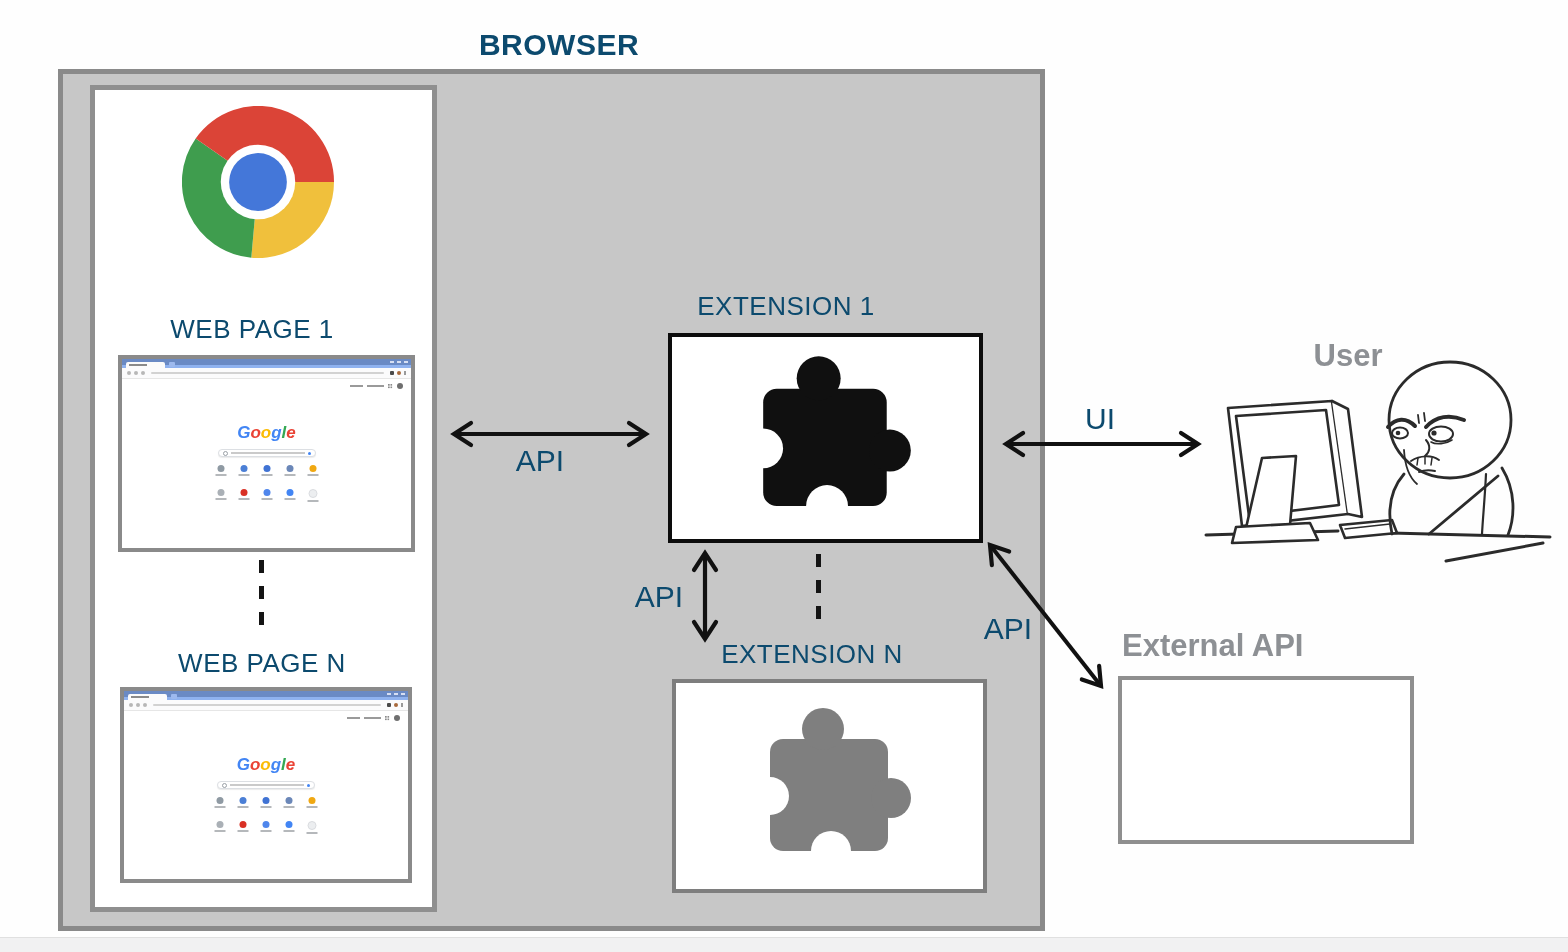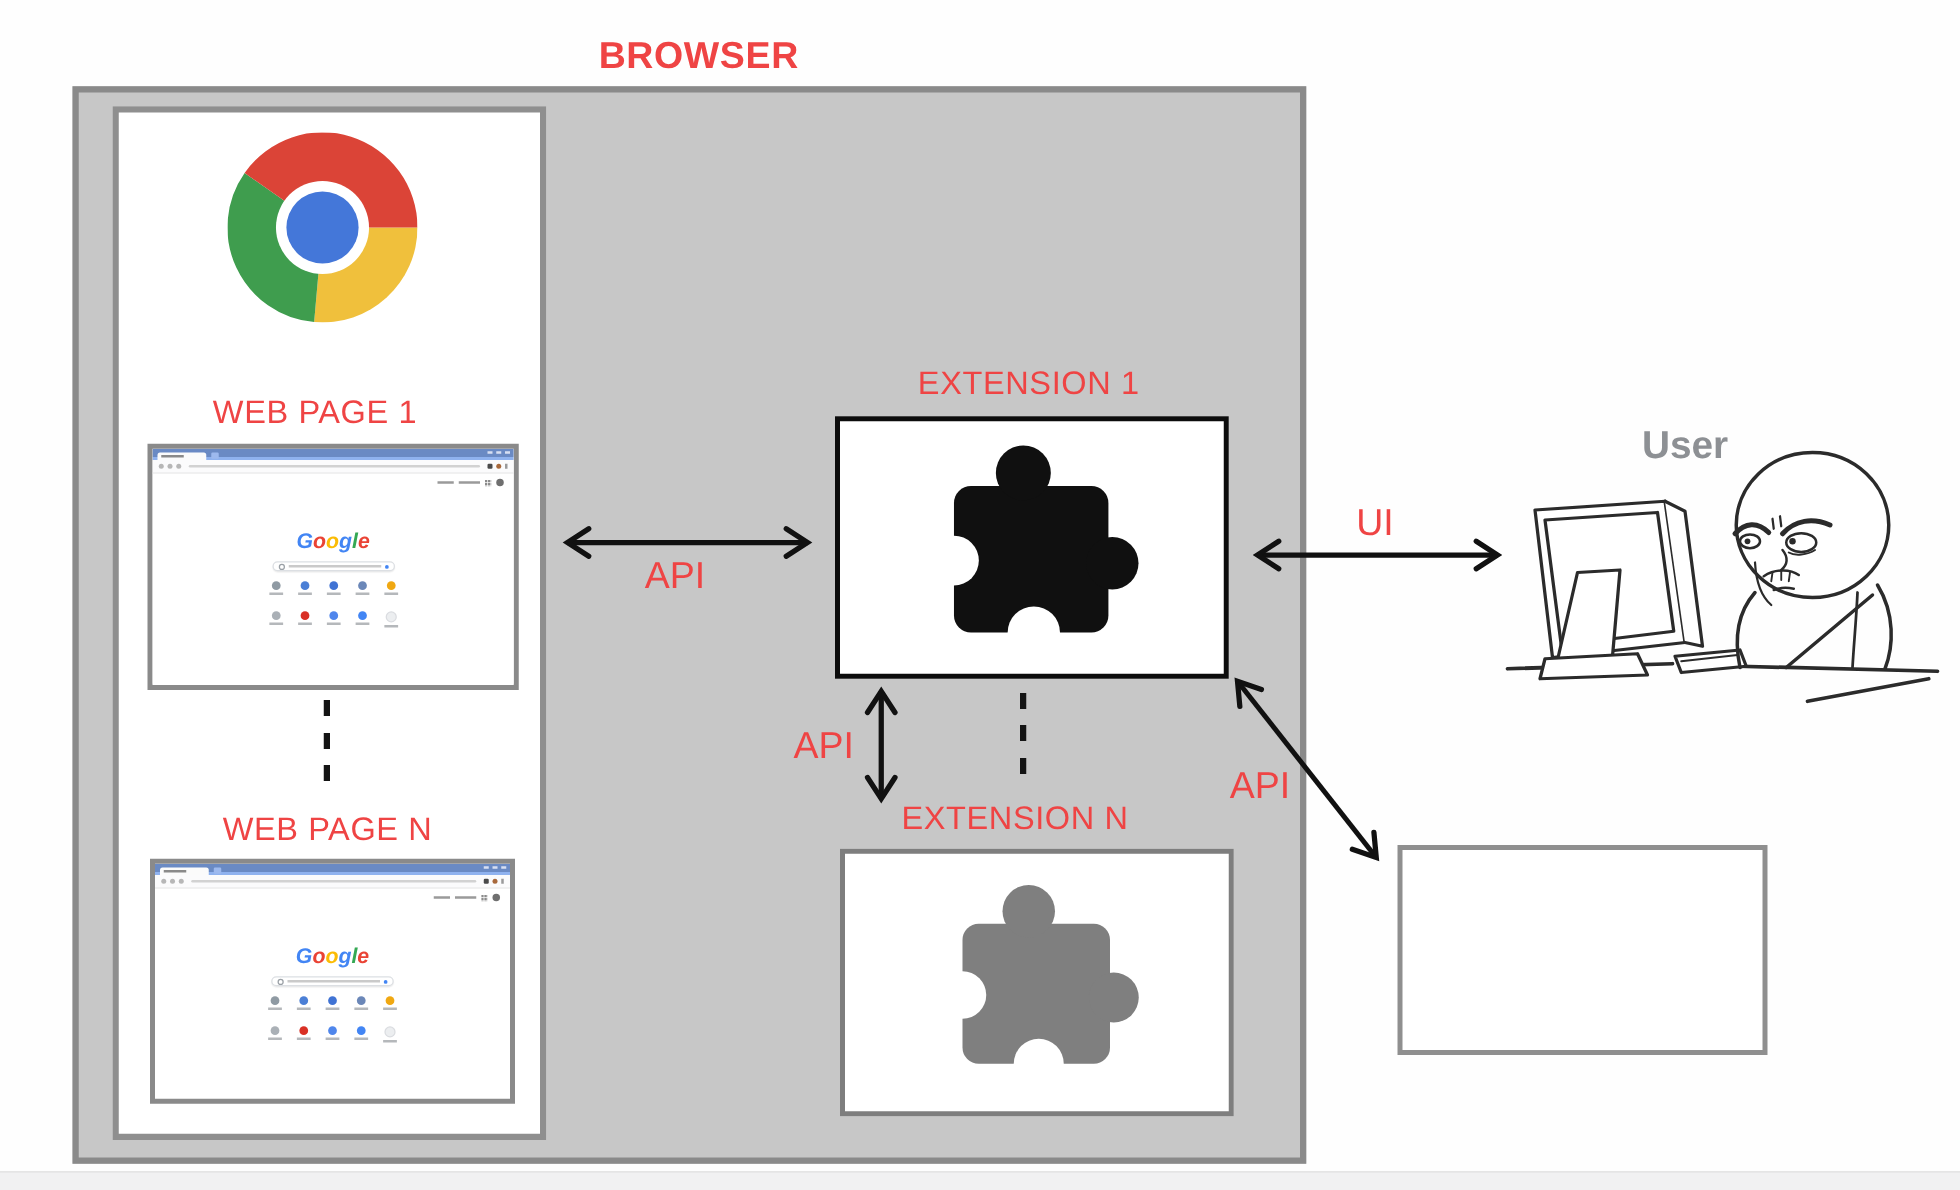--- a/index.html
+++ b/index.html
@@ -1,19 +1,19 @@
 <!DOCTYPE html>
 <html><head>
 <meta charset="utf-8">
 <style>
   html,body{margin:0;padding:0;background:#ffffff;}
   .stage{position:relative;width:1568px;height:952px;background:#fefefe;overflow:hidden;
          font-family:"Liberation Sans","DejaVu Sans",sans-serif;}
   .abs{position:absolute;}
-  .lbl{position:absolute;white-space:nowrap;color:#ef4444;}
+  .lbl{position:absolute;white-space:nowrap;color:#0c4a6e;}
   .lbl-center{transform:translateX(-50%);}
   .title-browser{font-size:30px;font-weight:bold;letter-spacing:.5px;}
   .lbl-box{font-size:26px;letter-spacing:.5px;}
   .lbl-arrow{font-size:30px;font-weight:normal;}
   .lbl-muted{font-size:31px;font-weight:bold;color:#8d9094;}
   .browser-box{position:absolute;left:58px;top:69px;width:987px;height:862px;
                background:#c7c7c7;border:5px solid #8a8a8a;box-sizing:border-box;}
   .pages-panel{position:absolute;left:90px;top:85px;width:347px;height:827px;
                background:#ffffff;border:5px solid #8f8f8f;box-sizing:border-box;}
   .ext-box{position:absolute;background:#ffffff;box-sizing:border-box;
@@ -247,21 +247,21 @@
             <div class="gp-bar"></div>
           </div>
           <div class="gp-cell">
             <div class="gp-dot" style="background: rgb(236, 238, 240); border: 0.5px solid rgb(218, 220, 224);"></div>
             <div class="gp-bar"></div>
           </div>
         </div>
       </div>
     </div>
 
-  <div class="lbl lbl-center lbl-box" style="left:823px;top:291px;">EXTENSION 1</div>
+  <div class="lbl lbl-center lbl-box" style="left:786px;top:291px;">EXTENSION 1</div>
   <div class="ext-box ext1">
     <svg width="178" height="180" viewBox="0 0 170 170">
       <g class="puzzle-fill-dark" fill="#101010">
         <rect x="25" y="38" width="118" height="112" rx="13"></rect>
         <circle cx="78" cy="28" r="21"></circle>
         <circle cx="146" cy="97" r="20"></circle>
       </g>
       <circle cx="25" cy="95" r="19" fill="#ffffff"></circle>
       <circle cx="86" cy="150" r="20" fill="#ffffff"></circle>
     </svg>
@@ -295,20 +295,21 @@
   <svg class="abs" style="left:996px;top:423px;" width="212" height="42">
     <line x1="10" y1="21" x2="202" y2="21" stroke="#111" stroke-width="4.2" marker-start="url(#chevS)" marker-end="url(#chev)"></line>
   </svg>
   <div class="lbl lbl-center lbl-arrow" style="left:1100px;top:402px;">UI</div>
 
   <svg class="abs" style="left:973px;top:533px;" width="145" height="168">
     <line x1="17" y1="12" x2="128" y2="153" stroke="#111" stroke-width="4" marker-start="url(#chevS)" marker-end="url(#chev)"></line>
   </svg>
   <div class="lbl lbl-center lbl-arrow" style="left:1008px;top:612px;">API</div>
 
+  <div class="lbl lbl-muted" style="left:1122px;top:628px;">External API</div>
   <div class="extapi-box"></div>
 
   <div class="lbl lbl-center lbl-muted" style="left:1348px;top:338px;">User</div>
 
   <svg class="abs" style="left:1198px;top:328px;" width="365" height="245" viewBox="0 0 365 245">
     <g stroke="#2b2b2b" stroke-width="2.6" fill="none" stroke-linecap="round" stroke-linejoin="round">
 
       <path d="M8,207 L140,203" stroke-width="3"></path>
       <path d="M193,205 L352,209" stroke-width="3"></path>
       <path d="M248,233 L345,215" stroke-width="3"></path>

